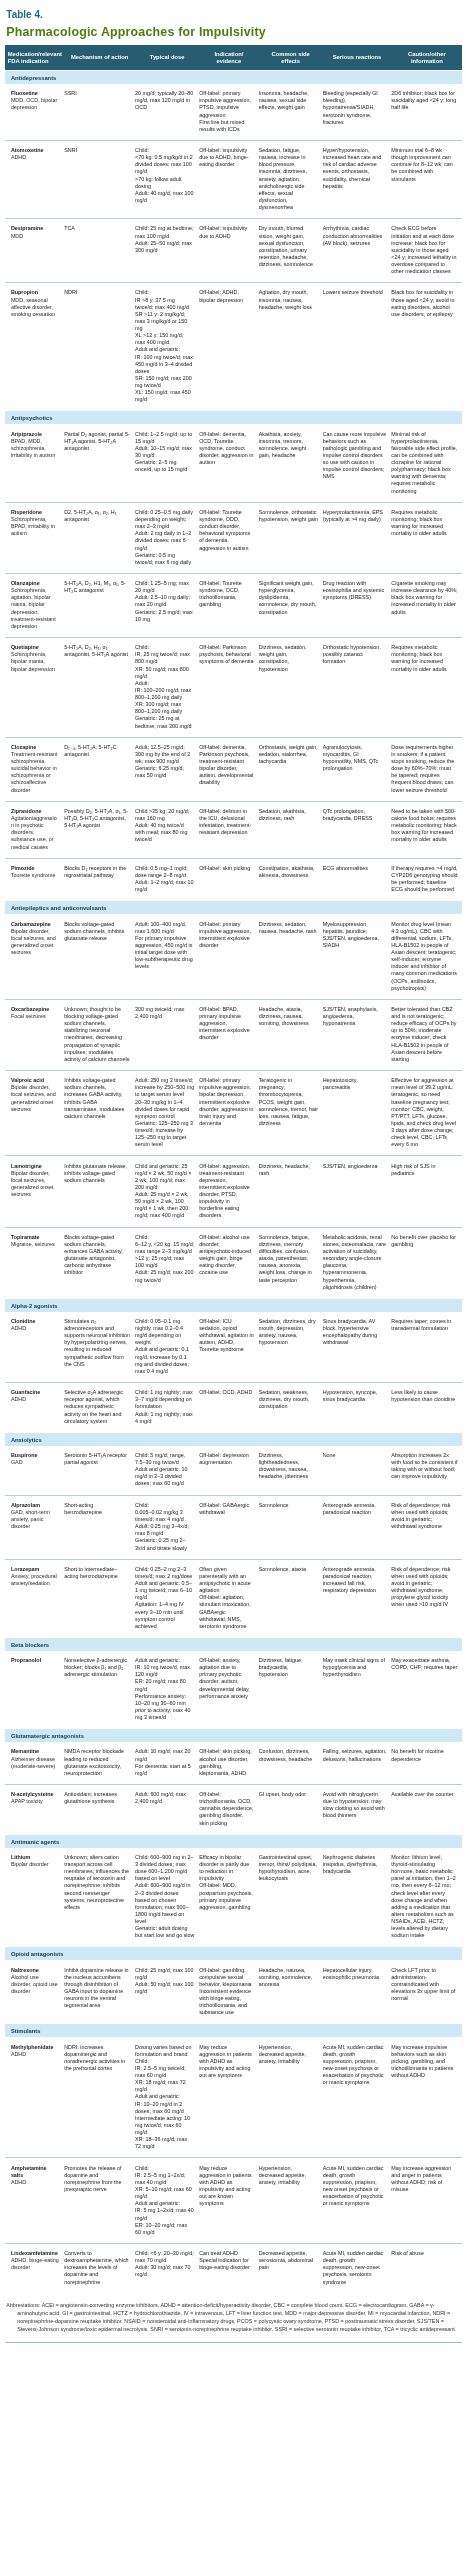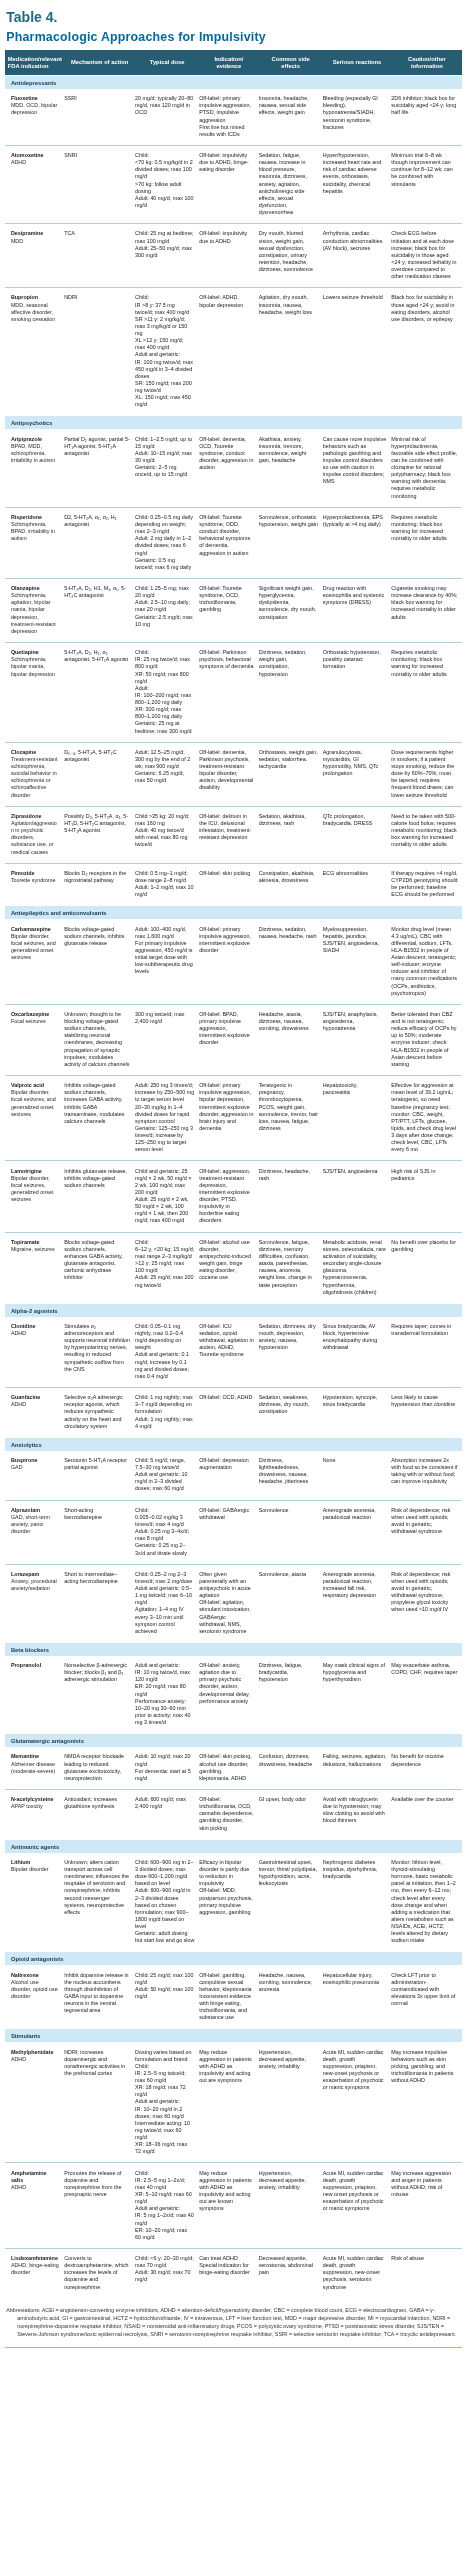--- a/index.html
+++ b/index.html
@@ -1,19 +1,19 @@
 <!DOCTYPE html>
 <html style="font-size:12.4px"><head>
 <meta charset="utf-8">
 <style>
   html,body{margin:0;padding:0;background:#ffffff;}
   body{width:467px;font-family:"Liberation Sans","DejaVu Sans",sans-serif;color:#222;}
   .page{padding:7.8px 4.7px 6.2px 4.7px;}
-  .table-label{font-size:14px;font-weight:bold;color:#1d6a82;margin:1.6px 0 4.7px 1.6px;}
-  .table-title{font-size:12.4px;font-weight:bold;color:#0369a1;margin:0 0 6.2px 1.6px;letter-spacing:0.2px;}
+  .table-label{font-size:10px;font-weight:bold;color:#1d6a82;margin:1.6px 0 4.7px 1.6px;}
+  .table-title{font-size:12.4px;font-weight:bold;color:#4d7c0f;margin:0 0 6.2px 1.6px;letter-spacing:0.2px;}
   table{border-collapse:collapse;width:100%;table-layout:fixed;}
   thead th{background:#275d72;color:#ffffff;font-size:5.8px;font-weight:bold;text-align:center;
            vertical-align:middle;padding:5.4px 3.1px;line-height:1.2;}
   thead th.left{text-align:left;}
   tr.section-row td{background:#cfe8f5;color:#12394d;font-weight:bold;font-size:5.8px;
                     padding:3.9px 3.1px 3.1px 6.2px;border-top:1.6px solid #ffffff;}
   tr.drug-row td{vertical-align:top;font-size:5.4px;line-height:1.32;padding:6.2px 4.7px 7px 0;
                  white-space:pre-line;word-wrap:break-word;}
   tr.drug-row td:first-child{padding-left:6.2px;}
   tr.drug-row + tr.drug-row td{border-top:1.2px solid #b3d0de;}

